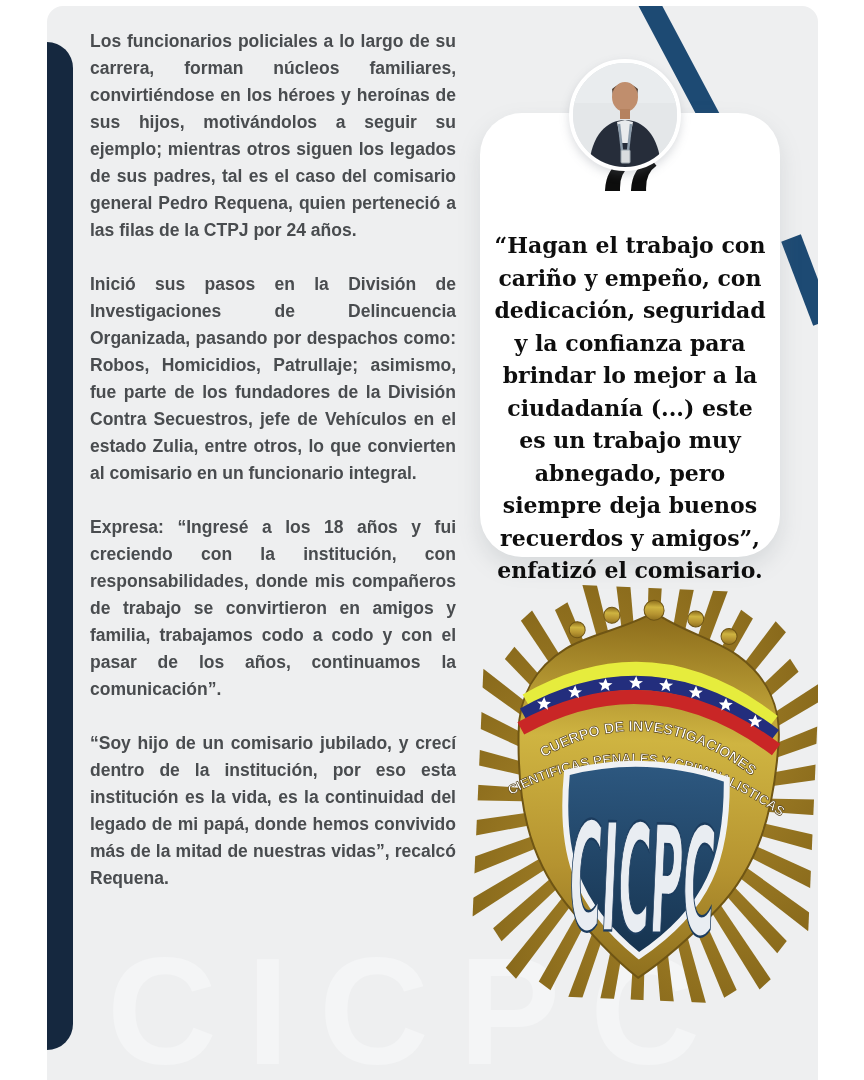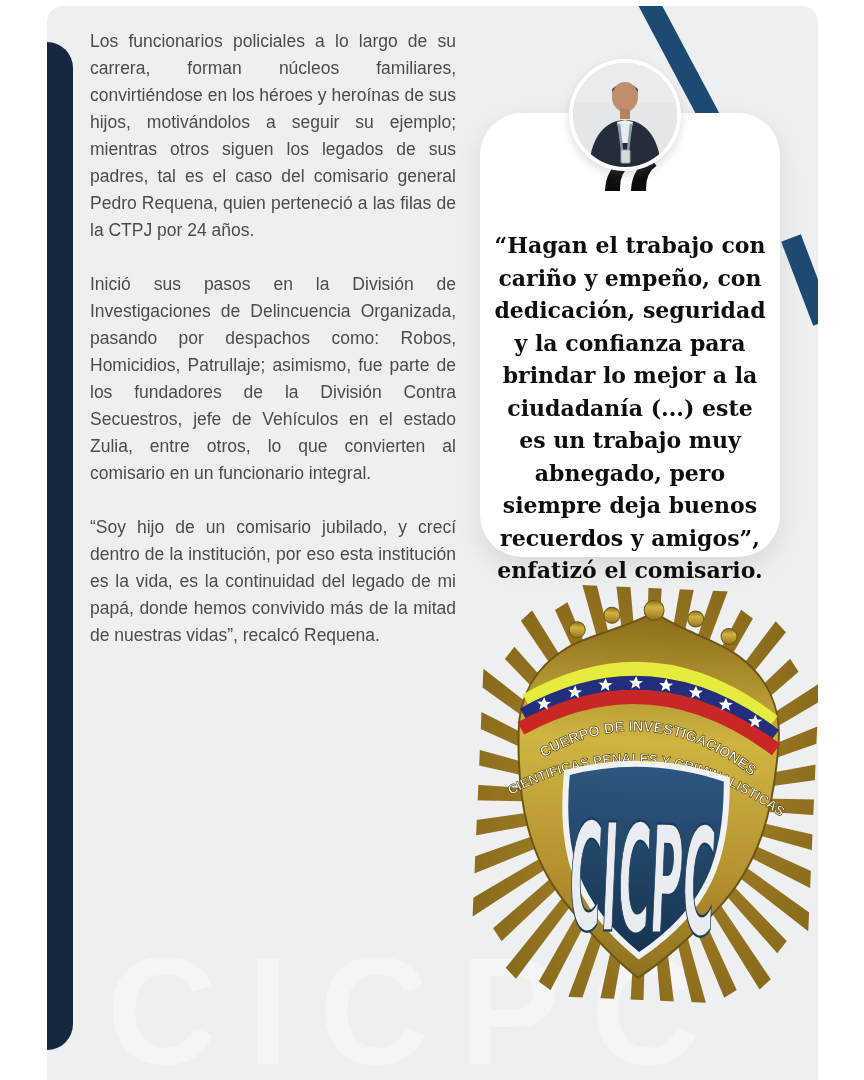--- a/index.html
+++ b/index.html
@@ -18,21 +18,21 @@
   }
   .stripes{position:absolute;left:0;top:0;z-index:1;pointer-events:none;}
   .navy-bar{
     position:absolute;left:0;top:36px;width:26px;height:1008px;
     background:#15283f;border-radius:0 26px 26px 0;z-index:2;
   }
   .article{
     position:absolute;left:43px;top:22px;width:366px;z-index:2;
     font-size:17.5px;line-height:27px;color:#494c4f;text-align:justify;
   }
-  .article p{margin:0 0 27px 0;}
+  .article p{margin:0 0 27px 0;font-weight:bold;}
   .quote-card{
     position:absolute;left:433px;top:107px;width:300px;height:444px;
     background:#ffffff;border-radius:42px;z-index:2;
     box-shadow:0 10px 22px rgba(110,120,130,0.18);
   }
   .avatar{
     position:absolute;left:522px;top:53px;width:104px;height:104px;
     border-radius:50%;border:4px solid #ffffff;overflow:hidden;z-index:3;
     background:#e6e9eb;box-shadow:0 4px 10px rgba(110,120,130,0.25);
   }
@@ -63,20 +63,21 @@
     <svg class="stripes" width="771" height="1074">
       <line x1="596" y1="-14" x2="680" y2="144" stroke="#1d4a73" stroke-width="21"></line>
       <line x1="744" y1="232" x2="776" y2="316" stroke="#1d4a73" stroke-width="21"></line>
     </svg>
 
     <div class="navy-bar"></div>
 
     <div class="article">
       <p>Los funcionarios policiales a lo largo de su carrera, forman núcleos familiares, convirtiéndose en los héroes y heroínas de sus hijos, motivándolos a seguir su ejemplo; mientras otros siguen los legados de sus padres, tal es el caso del comisario general Pedro Requena, quien perteneció a las filas de la CTPJ por 24 años.</p>
       <p>Inició sus pasos en la División de Investigaciones de Delincuencia Organizada, pasando por despachos como: Robos, Homicidios, Patrullaje; asimismo, fue parte de los fundadores de la División Contra Secuestros, jefe de Vehículos en el estado Zulia, entre otros, lo que convierten al comisario en un funcionario integral.</p>
+      <p>Expresa: “Ingresé a los 18 años y fui creciendo con la institución, con responsabilidades, donde mis compañeros de trabajo se convirtieron en amigos y familia, trabajamos codo a codo y con el pasar de los años, continuamos la comunicación”.</p>
       <p>“Soy hijo de un comisario jubilado, y crecí dentro de la institución, por eso esta institución es la vida, es la continuidad del legado de mi papá, donde hemos convivido más de la mitad de nuestras vidas”, recalcó Requena.</p>
     </div>
 
     <div class="quote-card">
       <div class="quote-mark">“</div>
       <div class="quote-text">“Hagan el trabajo con cariño y empeño, con dedicación, seguridad y la confianza para brindar lo mejor a la ciudadanía (...) este es un trabajo muy abnegado, pero siempre deja buenos recuerdos y amigos”, enfatizó el comisario.</div>
     </div>
 
     <div class="avatar">
       <svg width="104" height="104" viewBox="0 0 104 104">

